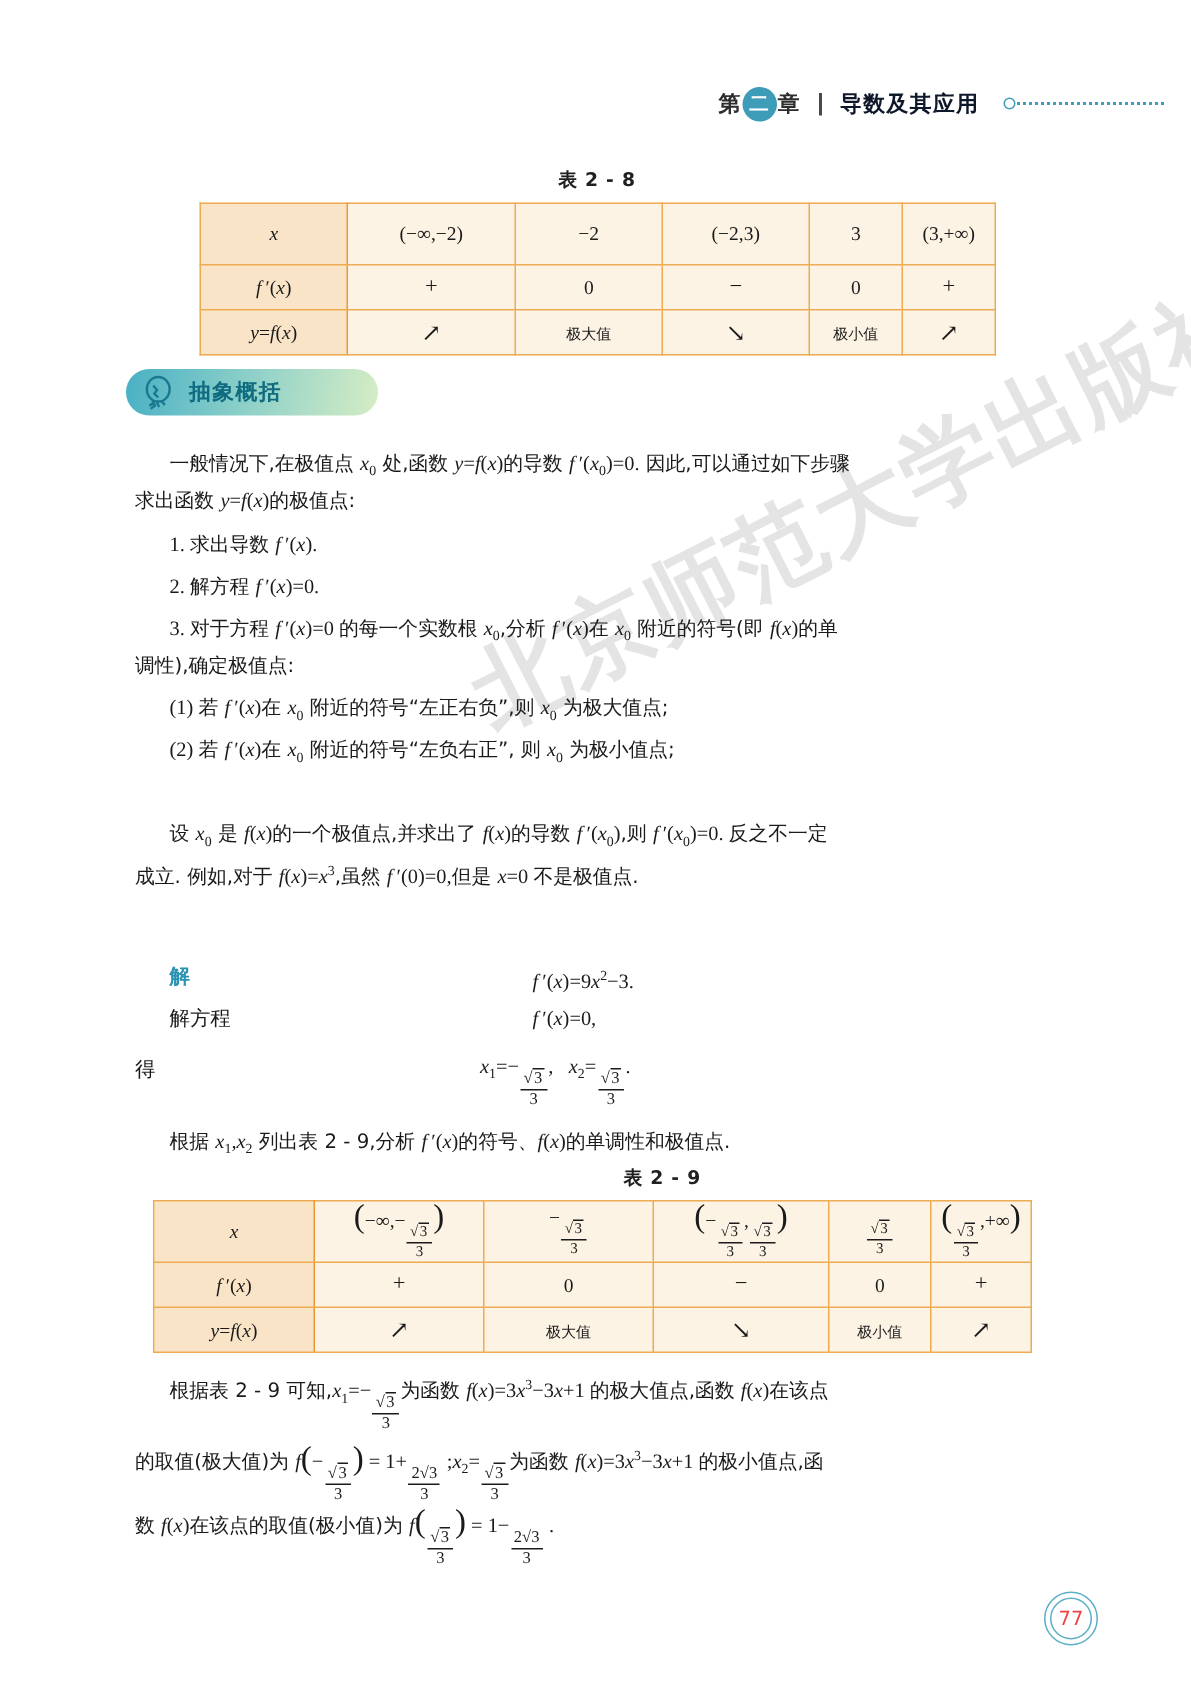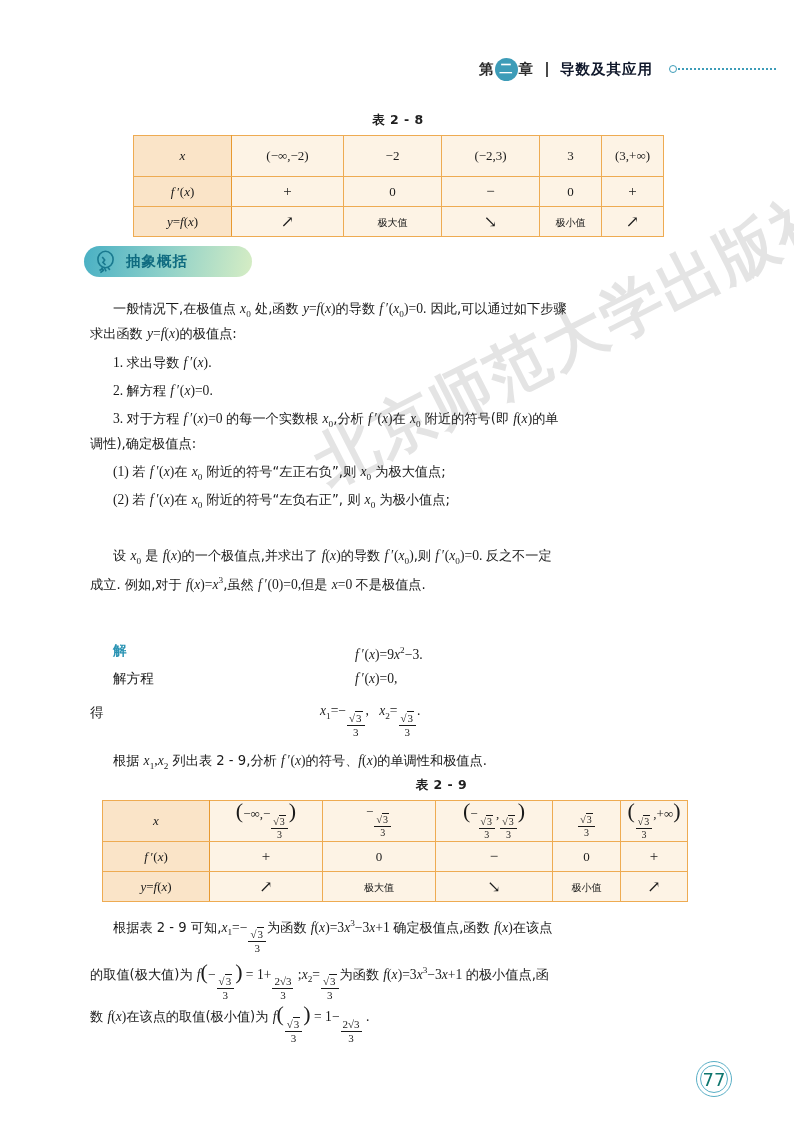--- a/index.html
+++ b/index.html
@@ -165,21 +165,21 @@
     width:34px;height:34px;border-radius:50%;
     border:1.4px solid #5aafc6;
     display:flex;align-items:center;justify-content:center;
     z-index:10;
   }
   .pageno .ring{
     position:absolute;inset:3px;border-radius:50%;border:1.2px solid #5aafc6;
   }
   .pageno span{
     font-family:"DejaVu Sans","Liberation Sans",sans-serif;
-    font-size:18px;color:#0f766e;font-weight:400;position:relative;
+    font-size:13px;color:#ef4444;font-weight:400;position:relative;
   }
   sub{font-size:.68em;}
   sup{font-size:.68em;}
 </style>
 </head>
 <body>
 
 <div class="page">
 
   <div class="watermark">北京师范大学出版社</div>
@@ -375,21 +375,21 @@
         <td><span class="arrow">↗</span></td>
       </tr>
     </tbody>
       </table>
   </div>
 
   <div class="ptext" style="left:113px;top:908px;line-height:30px;">
     <span class="zh">根据表 2 - 9 可知,</span><span class="mi">x</span><sub>1</sub>=−<span class="frac">
         <span class="num"><span class="rad">√<span class="bar">3</span></span></span>
         <span class="den">3</span>
-      </span><span class="zh">为函数 </span><span class="mi">f</span>(<span class="mi">x</span>)=3<span class="mi">x</span><sup>3</sup>−3<span class="mi">x</span>+1 <span class="zh">确定极值点,函数 </span><span class="mi">f</span>(<span class="mi">x</span>)<span class="zh">在该点</span>
+      </span><span class="zh">为函数 </span><span class="mi">f</span>(<span class="mi">x</span>)=3<span class="mi">x</span><sup>3</sup>−3<span class="mi">x</span>+1 <span class="zh">的极大值点,函数 </span><span class="mi">f</span>(<span class="mi">x</span>)<span class="zh">在该点</span>
   </div>
   <div class="ptext" style="left:90px;top:955px;line-height:30px;">
     <span class="zh">的取值(极大值)为 </span><span class="mi">f</span><span class="paren">(</span>−<span class="frac">
         <span class="num"><span class="rad">√<span class="bar">3</span></span></span>
         <span class="den">3</span>
       </span><span class="paren">)</span> = 1+<span class="frac">
         <span class="num">2√<span class="bar">3</span></span>
         <span class="den">3</span>
       </span> ;<span class="mi">x</span><sub>2</sub>=<span class="frac">
         <span class="num"><span class="rad">√<span class="bar">3</span></span></span>

